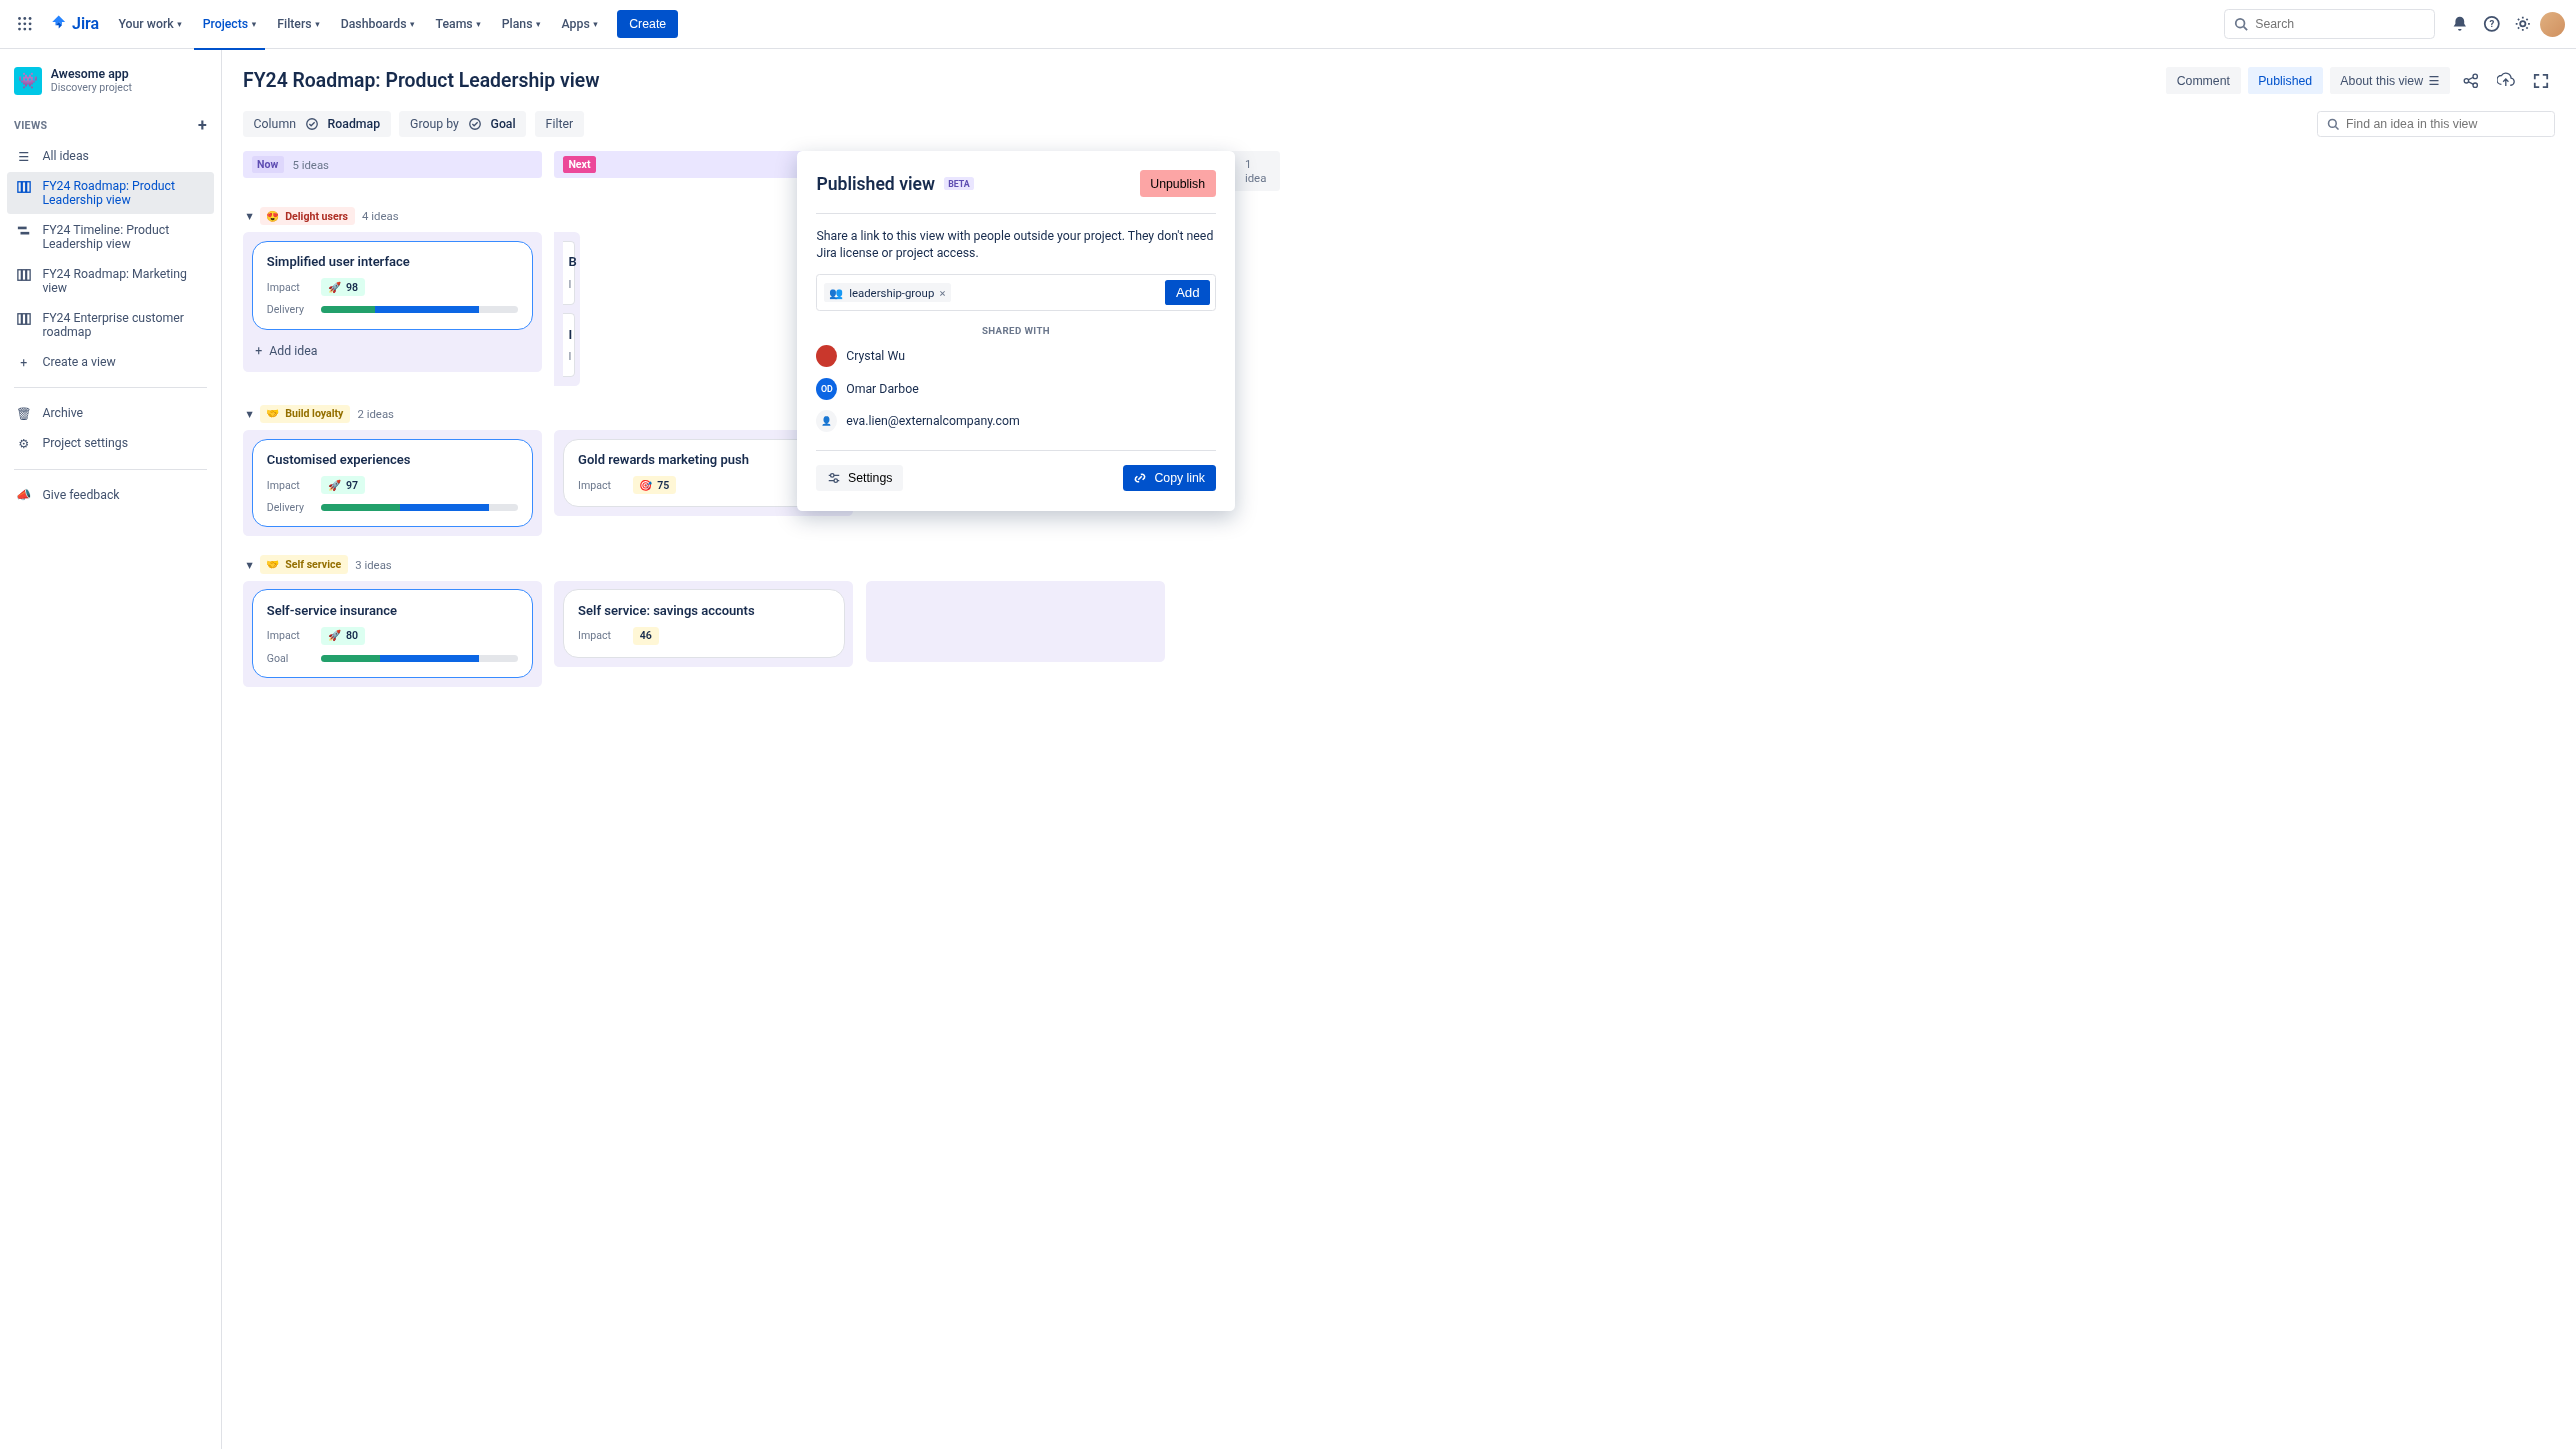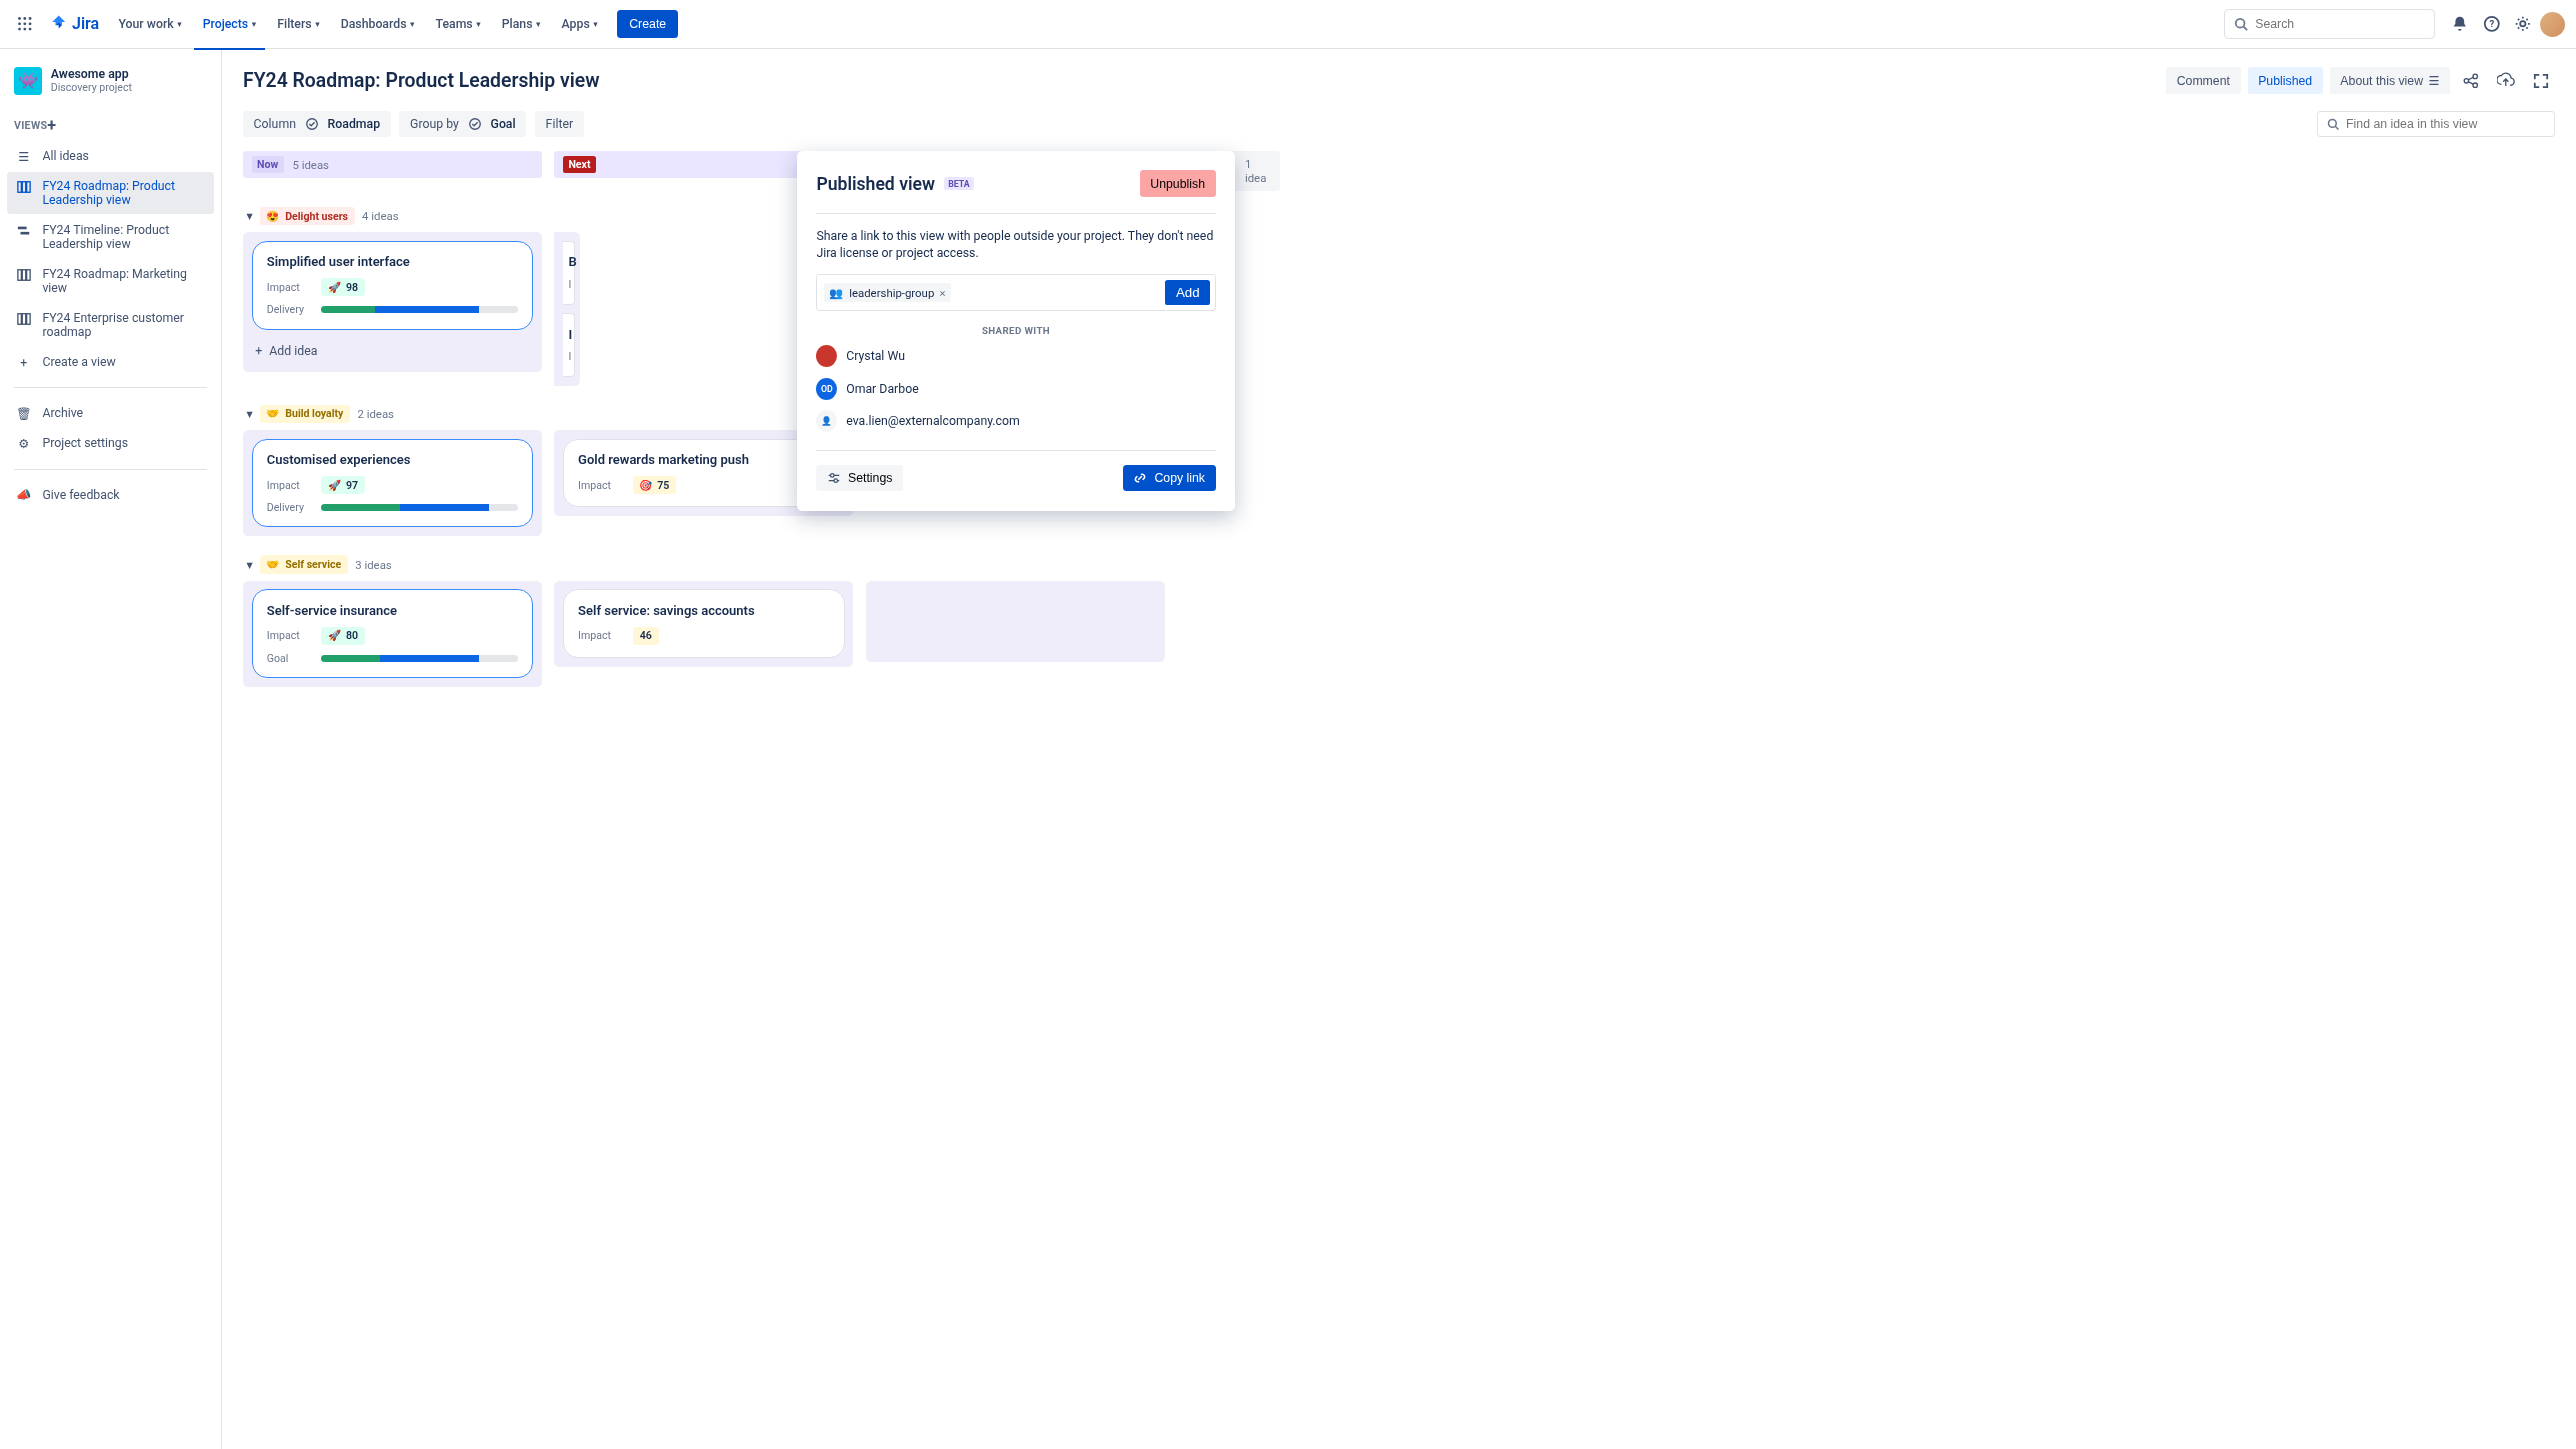--- a/index.html
+++ b/index.html
@@ -21,21 +21,21 @@
 .nav-right { display: flex; align-items: center; gap: 3.5px; margin-left: 7px; }
 .avatar { width: 25px; height: 25px; border-radius: 50%; background: linear-gradient(135deg, #e0b080, #d0905f); }
 
 
 .body { display: flex; flex: 1; overflow: hidden; }
 .sidebar { width: 222px; border-right: 0.9px solid #DFE1E6; padding: 14px 7px; display: flex; flex-direction: column; gap: 1.8px; }
 .proj-head { display: flex; align-items: center; gap: 8.8px; padding: 3.5px 7px 10.6px 7px; }
 .proj-icon { width: 28px; height: 28px; border-radius: 3.5px; background: #00C7E6; display: flex; align-items: center; justify-content: center; font-size: 16px; }
 .proj-name { font-weight: 600; font-size: 12.3px; }
 .proj-sub { font-size: 10.6px; color: #6B778C; }
-.section-head { display: flex; align-items: center; justify-content: flex-start; padding: 8.8px 7px 5.3px; font-size: 10.6px; font-weight: 700; color: #6B778C; letter-spacing: 0.3px; }
+.section-head { display: flex; align-items: center; justify-content: space-between; padding: 8.8px 7px 5.3px; font-size: 10.6px; font-weight: 700; color: #6B778C; letter-spacing: 0.3px; }
 .side-item { display: flex; align-items: flex-start; gap: 10.6px; padding: 7px 8.8px; border-radius: 3.5px; cursor: pointer; color: #42526E; font-size: 12.3px; }
 .side-item.active { background: #E9EBEE; color: #0052CC; }
 .side-icon { width: 16px; flex-shrink: 0; display: flex; align-items: center; justify-content: center; padding-top: 0.9px; }
 .side-hr { border: none; border-top: 0.9px solid #DFE1E6; margin: 8.8px 7px; }
 
 
 .main { flex: 1; padding: 17.6px 21px; overflow: auto; position: relative; }
 .page-head { display: flex; align-items: center; gap: 7px; margin-bottom: 16px; }
 .page-title { font-size: 19.4px; font-weight: 600; flex: 1; }
 .head-btn { background: #F4F5F7; border: none; border-radius: 2.6px; padding: 6.2px 10.6px; font-size: 12.3px; font-weight: 500; color: #42526E; cursor: pointer; display: flex; align-items: center; gap: 5.3px; }
@@ -47,21 +47,21 @@
 .pill-group { display: flex; align-items: center; gap: 8.8px; background: #F4F5F7; border-radius: 3.5px; padding: 6.2px 10.6px; font-size: 12.3px; color: #42526E; }
 .pill-val { color: #172B4D; font-weight: 500; }
 .find-box { display: flex; align-items: center; gap: 7px; border: 0.9px solid #DFE1E6; border-radius: 3.5px; padding: 5.3px 8.8px; width: 238px; margin-left: auto; }
 .find-box input { border: none; outline: none; font-size: 12.3px; flex: 1; }
 
 
 .board { display: flex; gap: 12.3px; }
 .col { width: 299px; flex-shrink: 0; }
 .col-head { background: #EAE6FF; border-radius: 3.5px; padding: 5.3px 8.8px; display: flex; align-items: center; gap: 8.8px; margin-bottom: 8.8px; }
 .col-badge { background: #DED7FC; border-radius: 2.6px; padding: 1.8px 5.3px; font-size: 10.6px; font-weight: 700; color: #5E4DB2; }
-.col-badge.next { background: #b91c1c; color: #fff; text-align: right; }
+.col-badge.next { background: #ec4899; color: #fff; text-align: right; }
 .col-badge.wont { background: transparent; color: #5E4DB2; }
 .col-count { font-size: 11.4px; color: #6B778C; }
 .col.wont { width: 97px; margin-left: auto; }
 .col.wont .col-head { background: #F4F5F7; }
 
 .group-head { display: flex; align-items: center; gap: 7px; padding: 7px 3.5px; }
 .group-chev { cursor: pointer; color: #42526E; }
 .group-tag { background: #FFEDEB; border-radius: 3.5px; padding: 2.6px 7px; font-size: 10.6px; font-weight: 700; color: #AE2E24; display: flex; align-items: center; gap: 5.3px; }
 .group-tag.loyalty { background: #FFF7D6; color: #946F00; }
 .group-tag.self { background: #FFF7D6; color: #946F00; }

